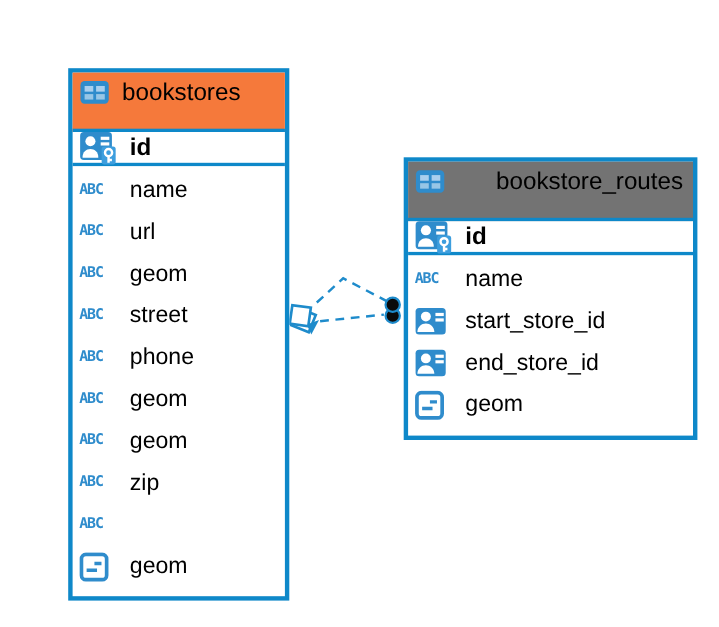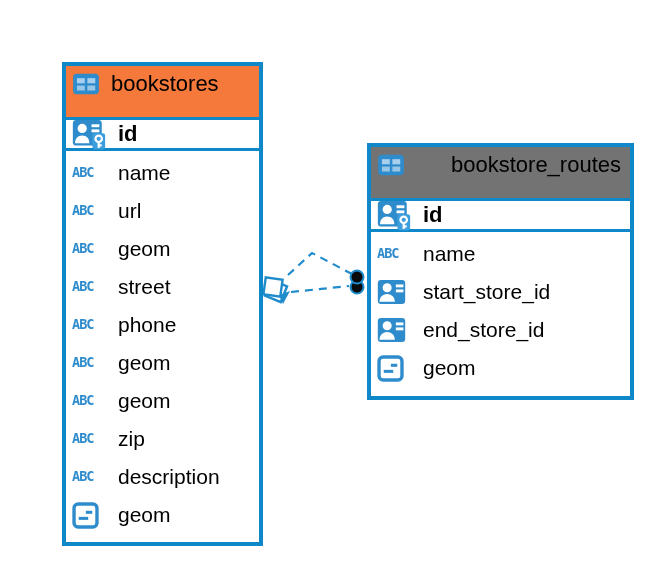--- a/index.html
+++ b/index.html
@@ -183,21 +183,20 @@
         <div class="row">
           <span class="icon-cell">
             <span class="abc">ABC</span>
           </span>
           <span>zip</span>
         </div>
         <div class="row">
           <span class="icon-cell">
             <span class="abc">ABC</span>
           </span>
-          <span>description</span>
         </div>
         <div class="row">
           <span class="icon-cell">
             <svg width="27" height="27" viewBox="0 0 16 16">
               <rect x="1.2" y="1.2" width="13.6" height="13.6" rx="2.4" fill="#fff" stroke="#2f8ccc" stroke-width="2"></rect>
               <line x1="8.2" y1="6.1" x2="12" y2="6.1" stroke="#2f8ccc" stroke-width="1.8"></line>
               <line x1="4" y1="9.7" x2="9.6" y2="9.7" stroke="#2f8ccc" stroke-width="1.8"></line>
             </svg>
           </span>
           <span>geom</span>

